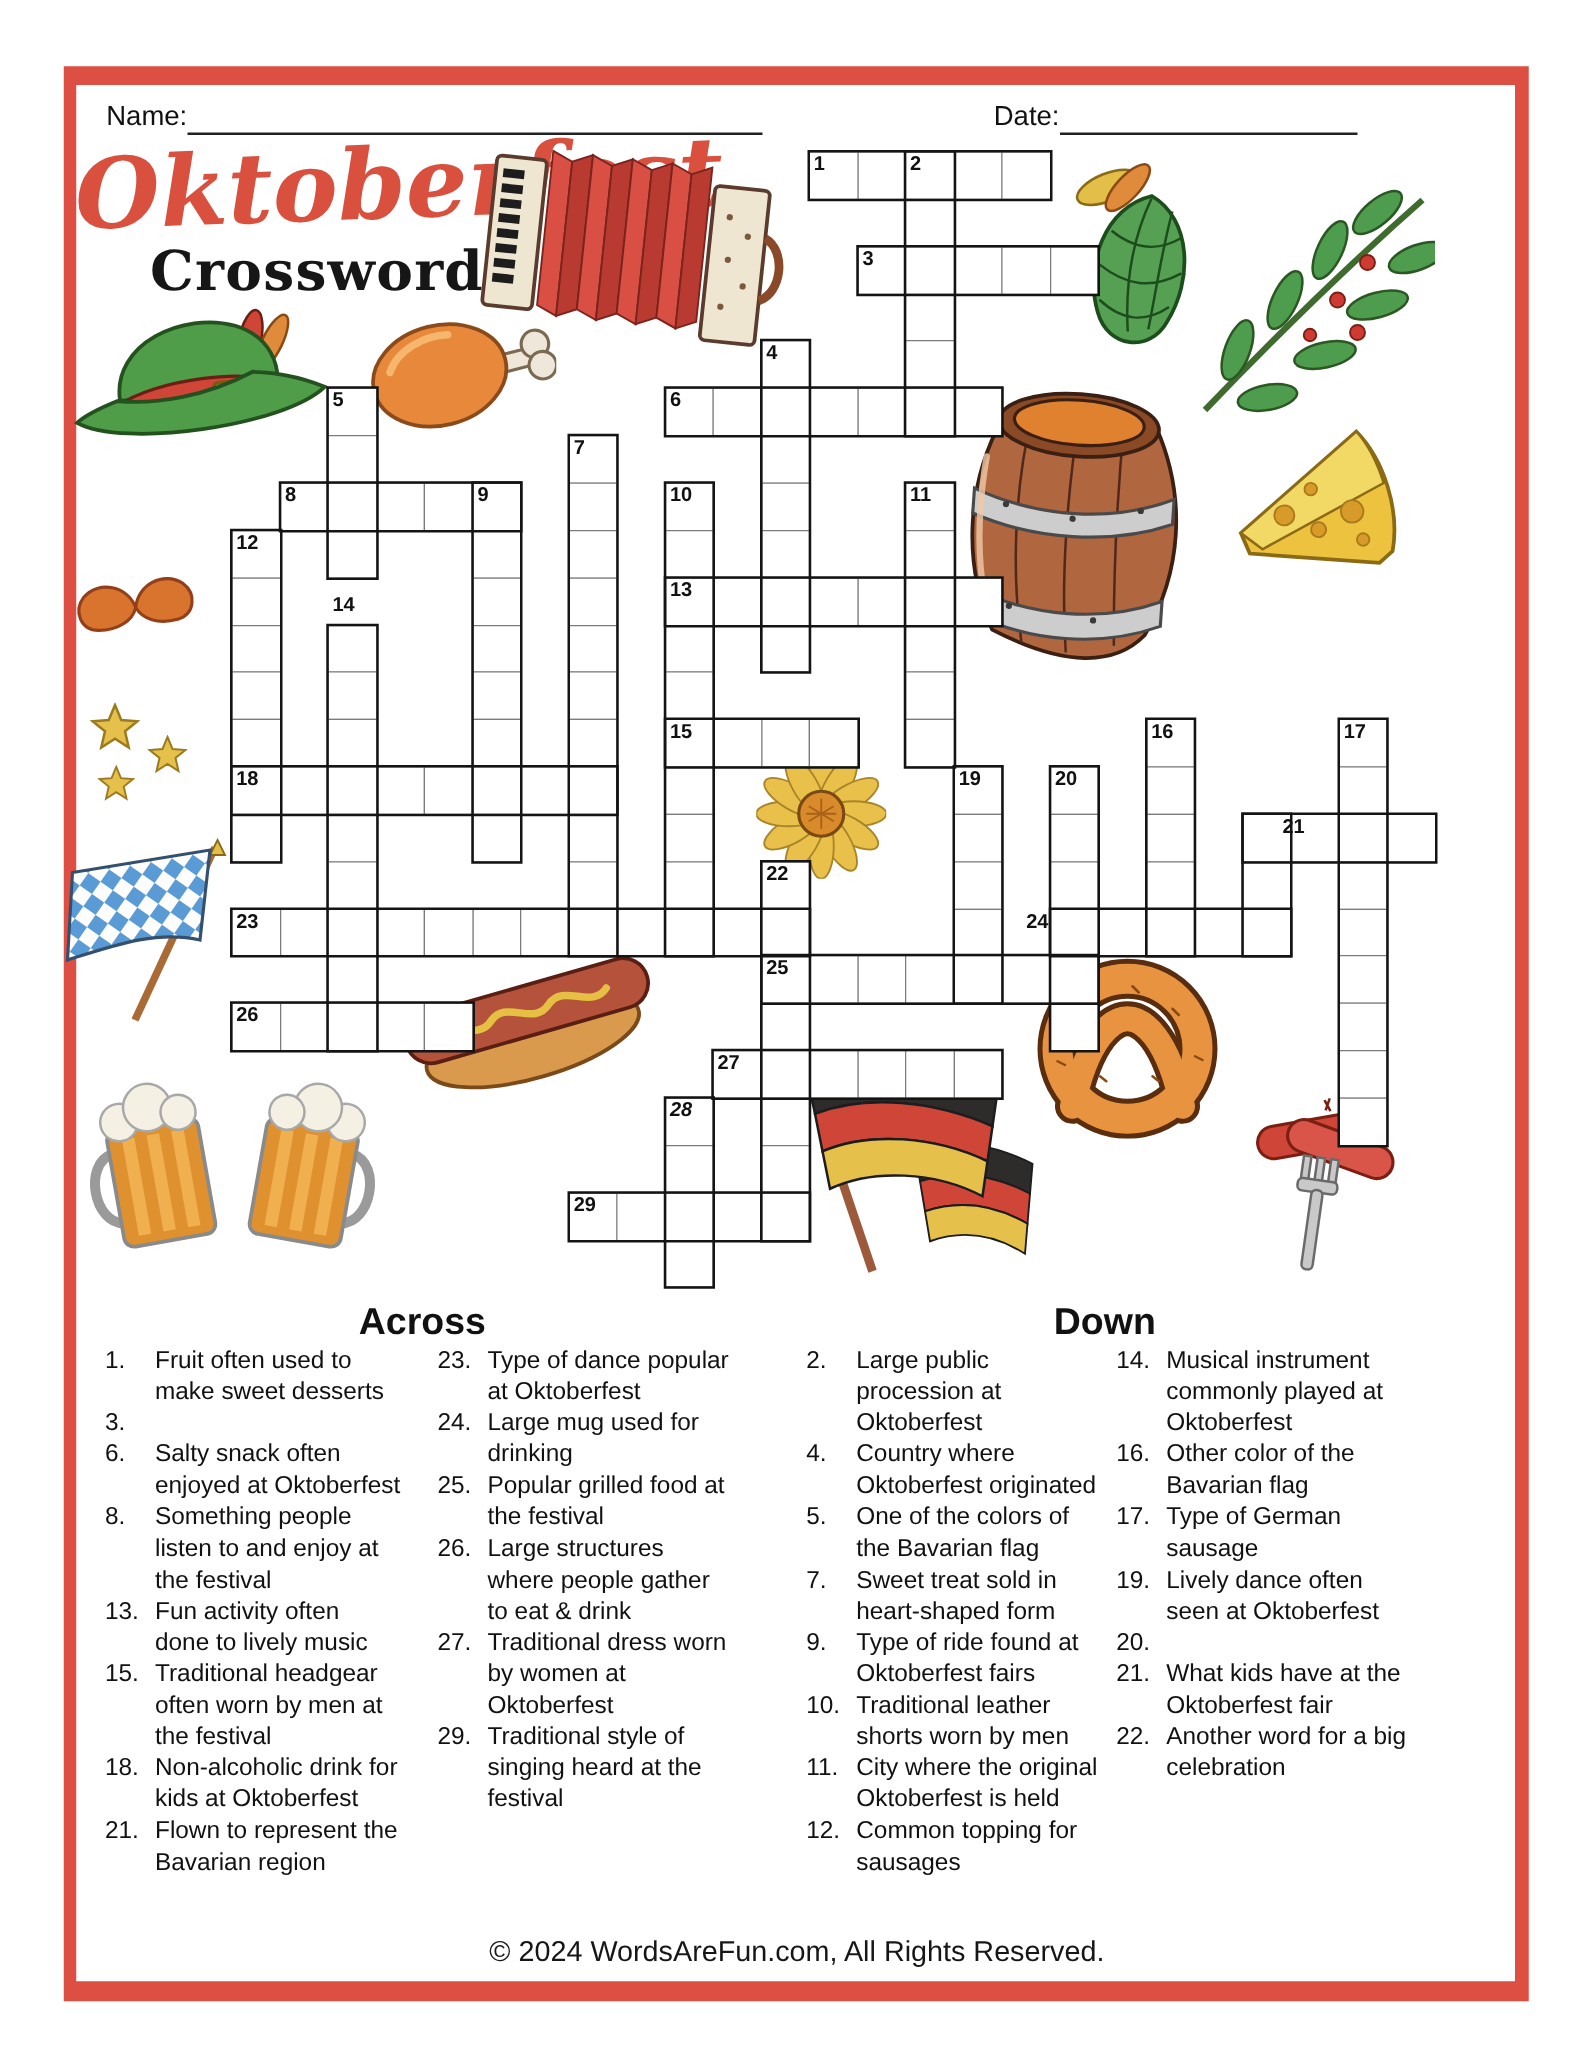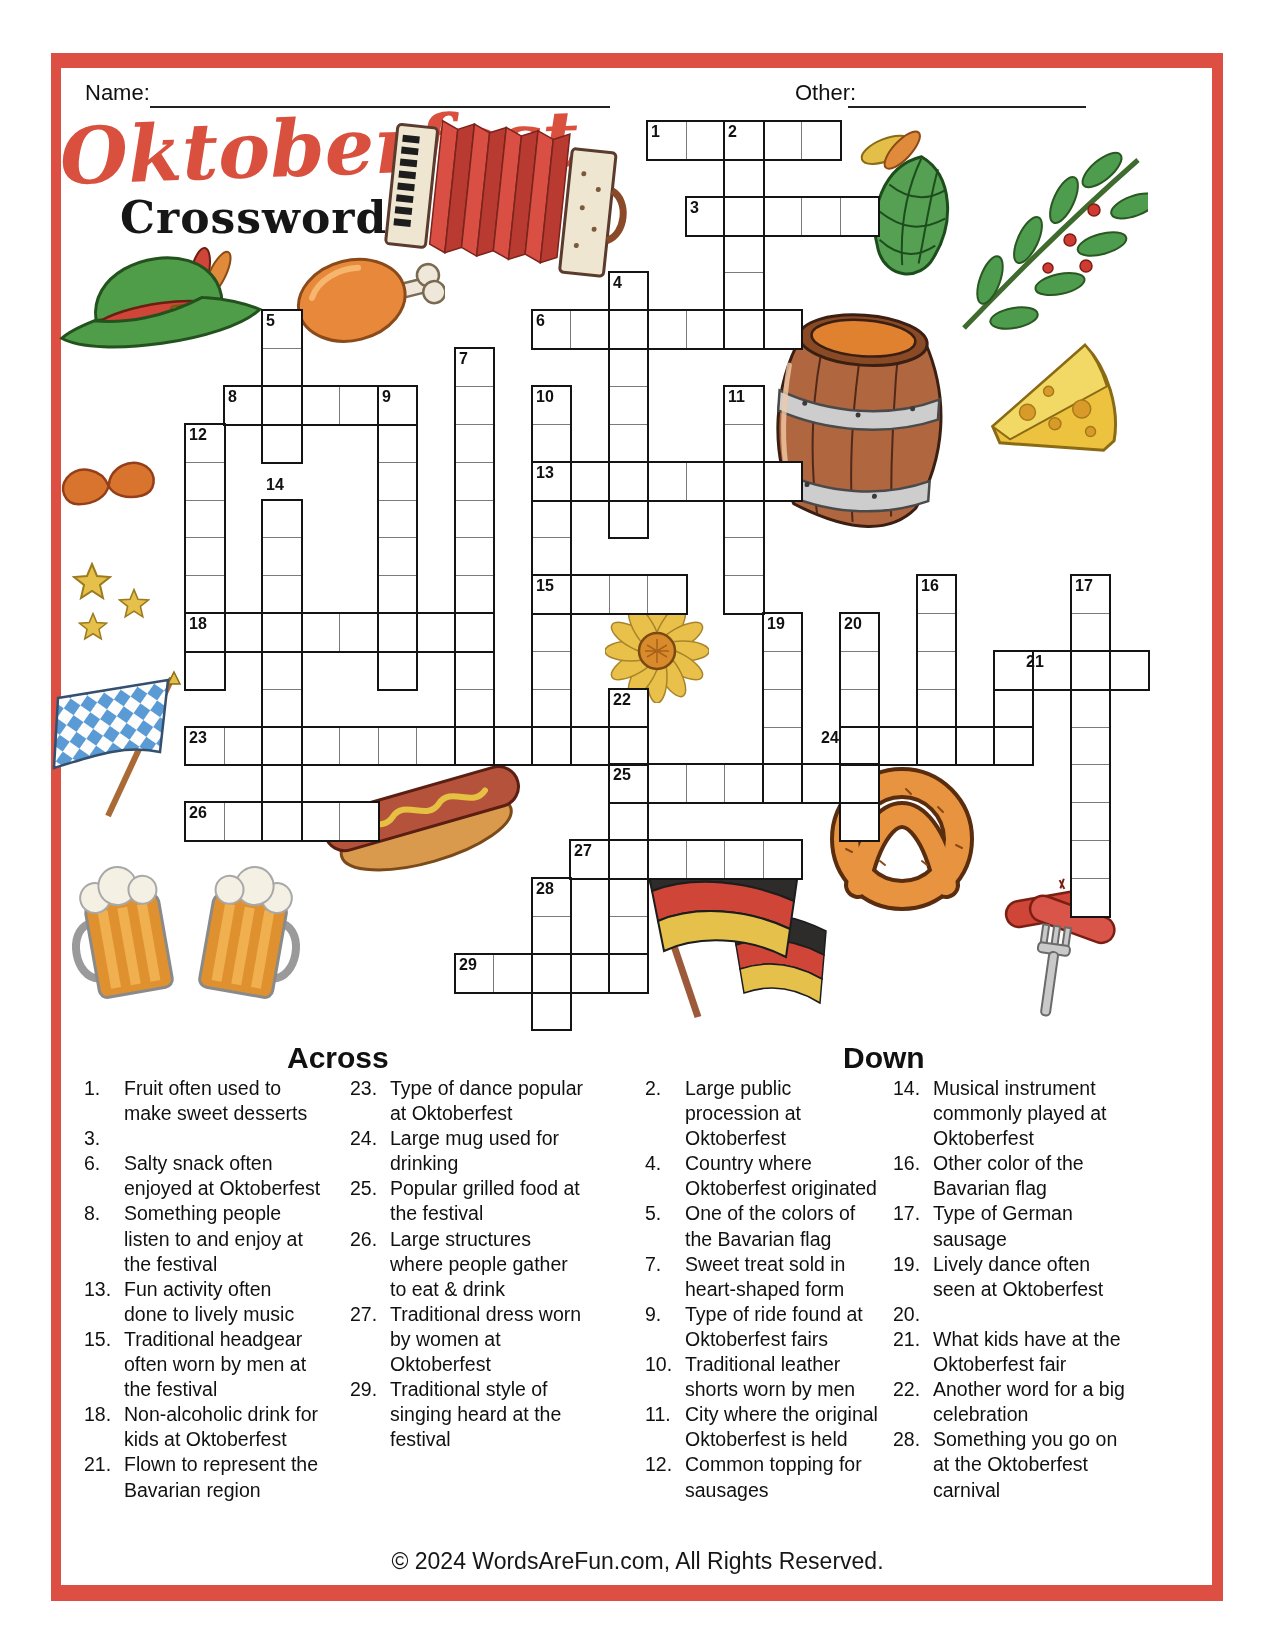--- a/index.html
+++ b/index.html
@@ -28,21 +28,21 @@
           font-size:23px;color:#161616;}
   svg{position:absolute;}
 </style>
 </head>
 <body>
 
 <div id="frame"></div>
 
 <div class="fieldlabel" style="left:85px;top:80px;">Name:</div>
 <div class="fieldline" style="left:150px;top:82px;width:460px;"></div>
-<div class="fieldlabel" style="left:795px;top:80px;">Other:</div>
+<div class="fieldlabel" style="left:795px;top:80px;">Date:</div>
 <div class="fieldline" style="left:848px;top:82px;width:238px;"></div>
 
 <div id="title-script">Oktoberfest</div>
 <div id="title-sub">Crossword</div>
 
 <svg style="left:383px;top:108px;" width="250" height="178" viewBox="0 0 250 178">
   <g transform="rotate(6 125 89)">
     <rect x="8" y="28" width="40" height="120" rx="4" fill="#efe6d2" stroke="#5a3b2e" stroke-width="3"></rect>
     <g fill="#1d1d1d">
       <rect x="14" y="38" width="17" height="7"></rect>
@@ -529,21 +529,21 @@
     <div class="cellnum" style="left: 382px; top: 388px; width: 30px; height: 17px;">9</div>
     <div class="cellnum" style="left: 536px; top: 388px; width: 30px; height: 17px;">10</div>
     <div class="cellnum" style="left: 728px; top: 388px; width: 30px; height: 17px;">11</div>
     <div class="cellnum" style="left: 189px; top: 426px; width: 30px; height: 17px;">12</div>
     <div class="cellnum" style="left: 266px; top: 476px; width: 30px; height: 17px;">14</div>
     <div class="cellnum" style="left: 921px; top: 577px; width: 30px; height: 17px;">16</div>
     <div class="cellnum" style="left: 1075px; top: 577px; width: 30px; height: 17px;">17</div>
     <div class="cellnum" style="left: 767px; top: 615px; width: 30px; height: 17px;">19</div>
     <div class="cellnum" style="left: 844px; top: 615px; width: 30px; height: 17px;">20</div>
     <div class="cellnum" style="left: 613px; top: 691px; width: 30px; height: 17px;">22</div>
-    <div class="cellnum" style="left: 536px; top: 880px; width: 30px; height: 17px;">28</div>
+    <div class="cellnum" style="left: 536px; top: 880px; width: 30px; height: 17px; font-style: italic;">28</div>
   </div>
 
 <div class="hdr" style="left:287px;top:1041px;">Across</div>
 <div class="hdr" style="left:843px;top:1041px;">Down</div>
 
 <div class="cluecol" id="across-col1" style="left: 84px; top: 1076px; width: 252px;">
     <div class="clue">
       <span class="cnum">1.</span>
       <span class="ctext">Fruit often used to
 make sweet desserts</span>
@@ -690,21 +690,15 @@
     <div class="clue">
       <span class="cnum">21.</span>
       <span class="ctext">What kids have at the
 Oktoberfest fair</span>
     </div>
     <div class="clue">
       <span class="cnum">22.</span>
       <span class="ctext">Another word for a big
 celebration</span>
     </div>
-    <div class="clue">
-      <span class="cnum">28.</span>
-      <span class="ctext">Something you go on
-at the Oktoberfest
-carnival</span>
-    </div>
   </div>
 
 <div id="footer">© 2024 WordsAreFun.com, All Rights Reserved.</div>
 
 </body></html>

